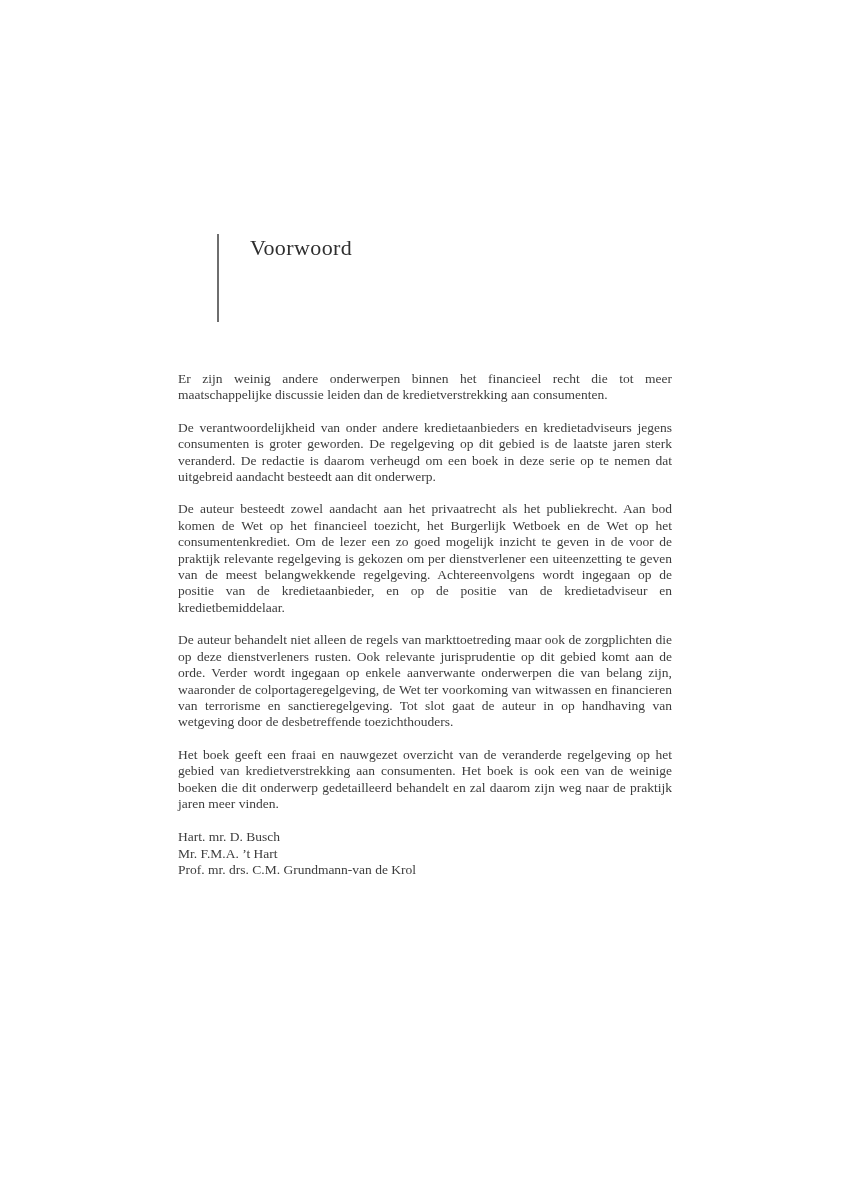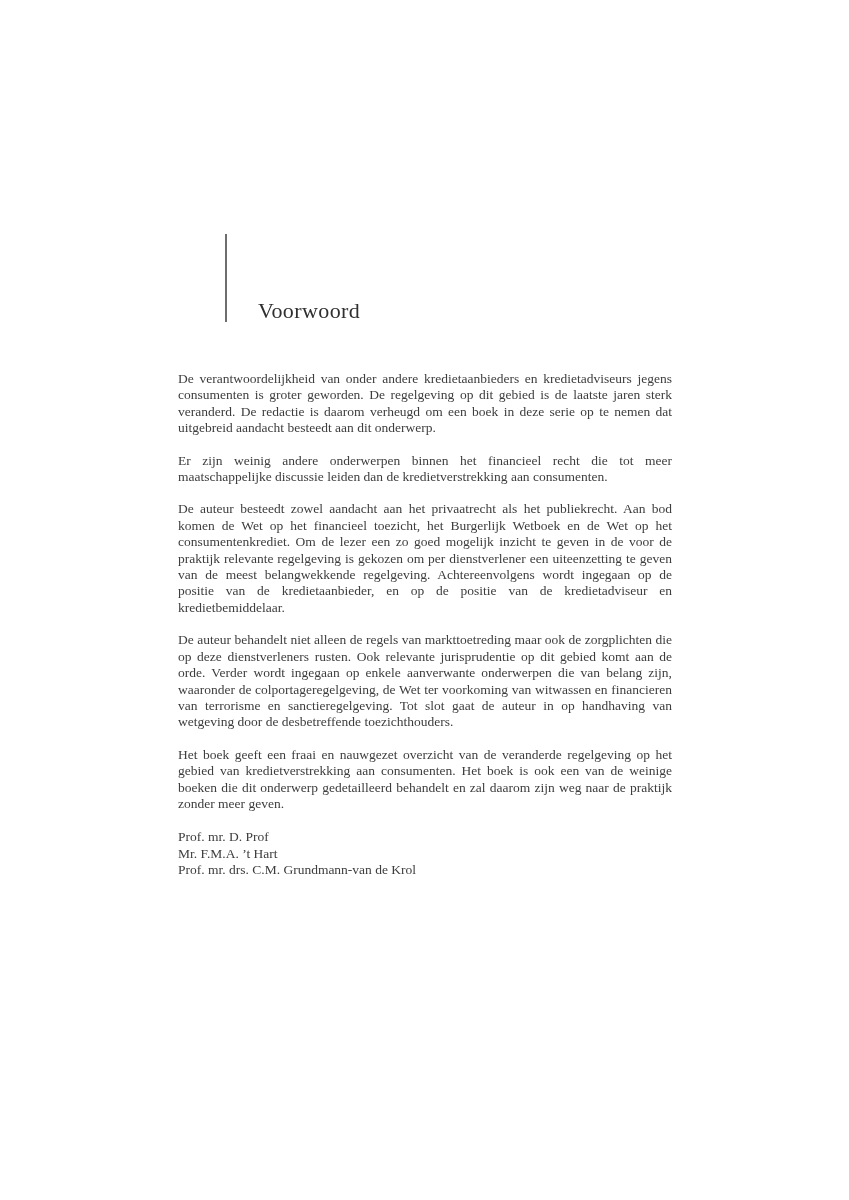--- a/index.html
+++ b/index.html
@@ -11,23 +11,23 @@
     position: relative;
     width: 849px;
     height: 1200px;
     background: #ffffff;
     font-family: "Liberation Serif", "DejaVu Serif", serif;
     overflow: hidden;
   }
   .title-block {
     position: absolute;
     top: 234px;
-    left: 225px;
+    left: 217px;
     display: flex;
-    align-items: flex-end;
+    align-items: flex-start;
   }
   .title-rule {
     width: 2px;
     height: 88px;
     background: #6e6e6e;
     flex: 0 0 auto;
   }
   .page-title {
     margin: 0 0 0 31px;
     font-size: 22px;
@@ -63,26 +63,26 @@
 <body>
 
 <div class="page">
 
   <div class="title-block">
     <div class="title-rule"></div>
     <h1 class="page-title">Voorwoord</h1>
   </div>
 
   <div class="body-text">
+    <p>Er zijn weinig andere onderwerpen binnen het financieel recht die tot meer maatschappelijke discussie leiden dan de kredietverstrekking aan consumenten.</p>
     <p>De verantwoordelijkheid van onder andere kredietaanbieders en kredietadviseurs jegens consumenten is groter geworden. De regelgeving op dit gebied is de laatste jaren sterk veranderd. De redactie is daarom verheugd om een boek in deze serie op te nemen dat uitgebreid aandacht besteedt aan dit onderwerp.</p>
-    <p>Er zijn weinig andere onderwerpen binnen het financieel recht die tot meer maatschappelijke discussie leiden dan de kredietverstrekking aan consumenten.</p>
     <p>De auteur besteedt zowel aandacht aan het privaatrecht als het publiekrecht. Aan bod komen de Wet op het financieel toezicht, het Burgerlijk Wetboek en de Wet op het consumentenkrediet. Om de lezer een zo goed mogelijk inzicht te geven in de voor de praktijk relevante regelgeving is gekozen om per dienstverlener een uiteenzetting te geven van de meest belangwekkende regelgeving. Achtereenvolgens wordt ingegaan op de positie van de kredietaanbieder, en op de positie van de kredietadviseur en kredietbemiddelaar.</p>
     <p>De auteur behandelt niet alleen de regels van markttoetreding maar ook de zorgplichten die op deze dienstverleners rusten. Ook relevante jurisprudentie op dit gebied komt aan de orde. Verder wordt ingegaan op enkele aanverwante onderwerpen die van belang zijn, waaronder de colportageregelgeving, de Wet ter voorkoming van witwassen en financieren van terrorisme en sanctieregelgeving. Tot slot gaat de auteur in op handhaving van wetgeving door de desbetreffende toezichthouders.</p>
-    <p>Het boek geeft een fraai en nauwgezet overzicht van de veranderde regelgeving op het gebied van kredietverstrekking aan consumenten. Het boek is ook een van de weinige boeken die dit onderwerp gedetailleerd behandelt en zal daarom zijn weg naar de praktijk zonder meer geven.</p>
+    <p>Het boek geeft een fraai en nauwgezet overzicht van de veranderde regelgeving op het gebied van kredietverstrekking aan consumenten. Het boek is ook een van de weinige boeken die dit onderwerp gedetailleerd behandelt en zal daarom zijn weg naar de praktijk jaren meer vinden.</p>
 
     <div class="authors">
-      <div class="author-line">Prof. mr. D. Prof</div>
+      <div class="author-line">Hart. mr. D. Busch</div>
       <div class="author-line">Mr. F.M.A. ’t Hart</div>
       <div class="author-line">Prof. mr. drs. C.M. Grundmann-van de Krol</div>
     </div>
   </div>
 
 </div>
 
 </body></html>

